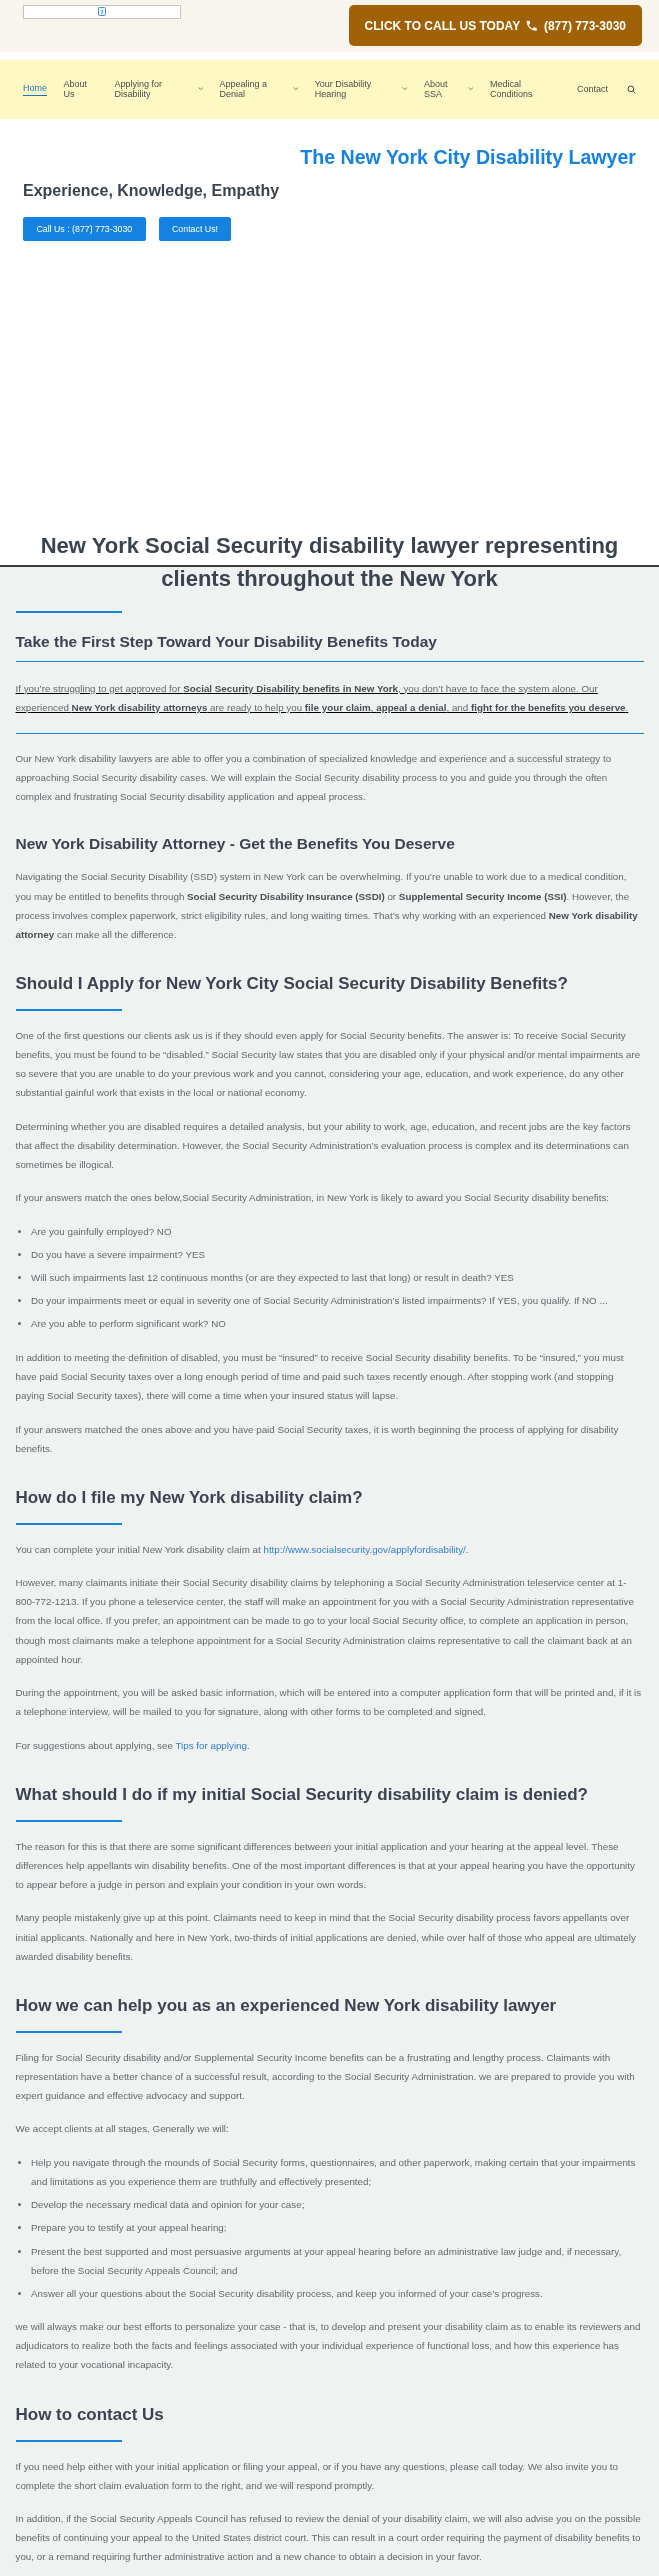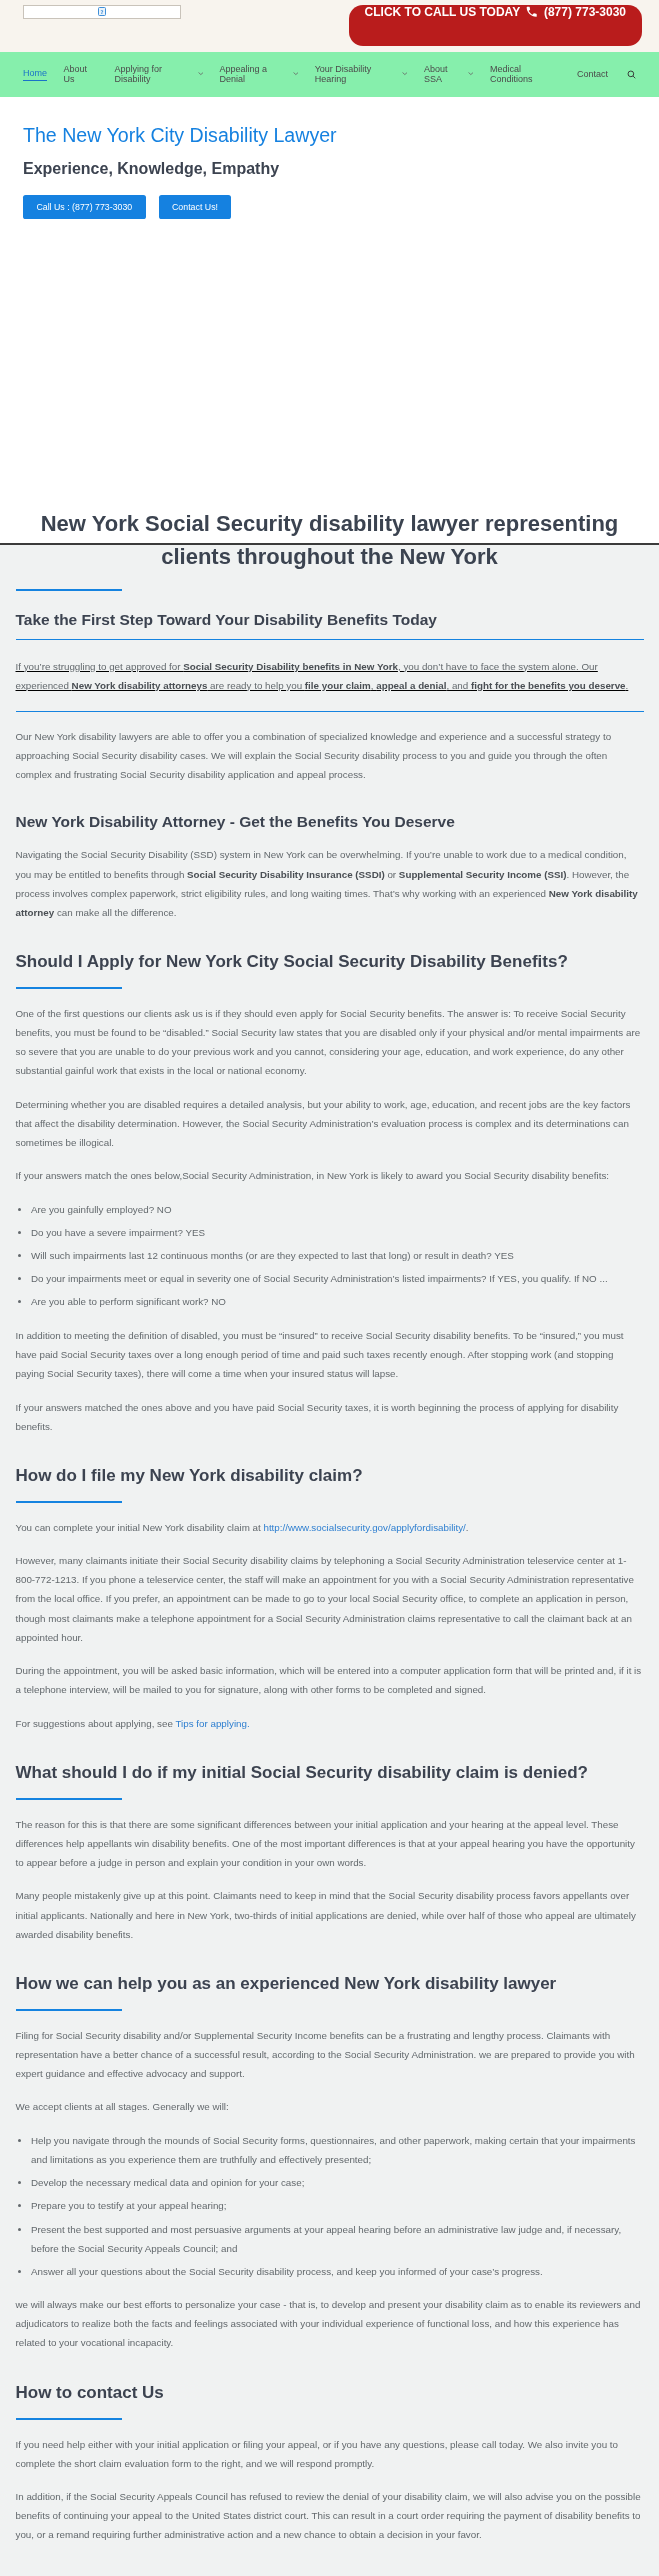--- a/index.html
+++ b/index.html
@@ -4,32 +4,32 @@
 <style>
   html,body{margin:0;padding:0;background:#fff;}
   body{width:659px;font-family:"Liberation Sans",sans-serif;-webkit-font-smoothing:antialiased;}
   *{box-sizing:border-box;}
 
   
   .top-header{background:#f8f4ee;height:52px;position:relative;}
   .logo-box{position:absolute;left:23px;top:4.6px;width:158px;height:14px;background:#fff;border:0.5px solid #c9c3ba;display:flex;align-items:center;justify-content:center;}
   .bimg{display:inline-flex;align-items:center;justify-content:center;border:1px solid #3f8fd8;border-radius:1.5px;color:#3f8fd8;background:#eaf3fb;font-weight:bold;font-family:"DejaVu Sans",sans-serif;}
   .bimg.small{width:7.2px;height:9.3px;font-size:5.2px;}
-  .cta-btn{position:absolute;right:17.5px;top:5.2px;height:41px;background:#b91c1c;border:none;border-radius:14px;color:#fff;font-weight:bold;font-size:12px;display:flex;align-items:flex-start;gap:5.2px;padding:0 15.5px;cursor:pointer;font-family:"Liberation Sans",sans-serif;}
+  .cta-btn{position:absolute;right:17.5px;top:5.2px;height:41px;background:#a16207;border:none;border-radius:5px;color:#fff;font-weight:bold;font-size:12px;display:flex;align-items:center;gap:5.2px;padding:0 15.5px;cursor:pointer;font-family:"Liberation Sans",sans-serif;}
   .cta-btn svg{flex:0 0 auto;}
 
   
-  .navbar{background:#86efac;height:45px;display:flex;align-items:center;padding:0 23px;gap:16.5px;}
+  .navbar{background:#fef9c3;height:59px;display:flex;align-items:center;padding:0 23px;gap:16.5px;margin-top:8px;}
   .nav-item{color:#4b4b4b;font-size:9px;text-decoration:none;display:flex;align-items:center;gap:3.6px;padding-bottom:1.5px;cursor:pointer;}
   .nav-item.active{color:#1a73c8;border-bottom:1.5px solid #1a73c8;}
   .nav-search{margin-left:2.1px;cursor:pointer;display:flex;align-items:center;}
 
   
   .hero{background:#fff;padding:27px 23px 0;min-height:446px;}
-  .hero-title{color:#1581e0;font-size:19.6px;font-weight:normal;margin:0;}
+  .hero-title{color:#1581e0;font-size:19.6px;font-weight:bold;margin:0;text-align:right;}
   .hero-tag{color:#3c4350;font-size:16px;font-weight:bold;margin:13.4px 0 0;}
   .hero-btns{display:flex;gap:13px;margin-top:16.5px;}
   .blue-btn{background:#1581e0;color:#fff;border:none;border-radius:2.6px;font-size:8.8px;padding:7.2px 13.4px;cursor:pointer;font-family:"Liberation Sans",sans-serif;}
 
   
   .main{background:#f0f2f2;border-top:2.6px solid #3b3b3b;padding:0 15.5px 20.6px;}
   .main-h1{color:#3b4350;font-size:22px;font-weight:bold;line-height:1.5;margin:0;padding-top:0;position:relative;top:-38px;margin-bottom:-38px;text-align:center;}
   .blue-rule{width:106px;height:2.1px;background:#1583e0;margin:15.5px 0 5.2px;}
   h2.sec{color:#3c4350;font-size:17px;font-weight:bold;margin:30px 0 0;}
   h2.sub30{color:#3c4350;font-size:15.5px;font-weight:bold;margin:20.6px 0 0;}

